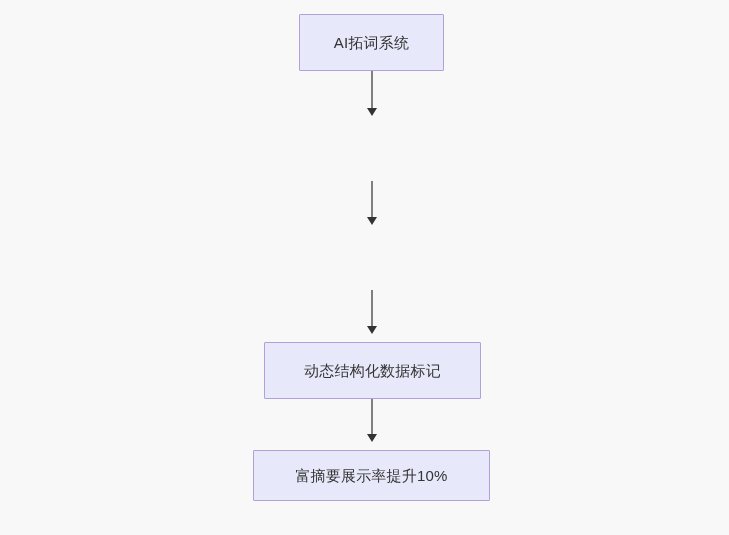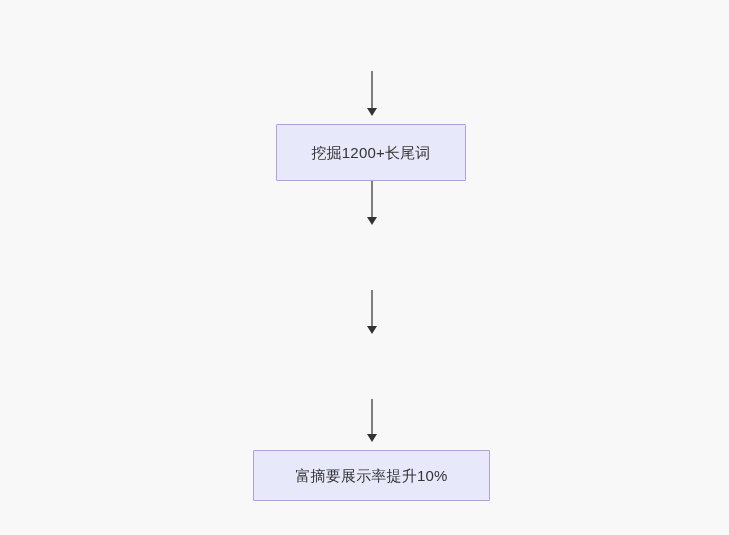--- a/index.html
+++ b/index.html
@@ -82,24 +82,27 @@
   <div class="edge" style="left:371px; top:290px; height:44px;">
     <div class="edge-line" style="height:36px;"></div>
     <div class="edge-arrowhead" style="top:36px;"></div>
   </div>
 
   <div class="edge" style="left:371px; top:399px; height:43px;">
     <div class="edge-line" style="height:35px;"></div>
     <div class="edge-arrowhead" style="top:35px;"></div>
   </div>
 
-
-  <div class="node" style="left:276px; top:124px; width:190px; height:57px;">
-    <span class="node-label">挖掘1200+长尾词</span>
+  <div class="node" style="left:299px; top:14px; width:145px; height:57px;">
+    <span class="node-label">AI拓词系统</span>
   </div>
 
 
+
+  <div class="node" style="left:264px; top:342px; width:217px; height:57px;">
+    <span class="node-label">动态结构化数据标记</span>
+  </div>
 
   <div class="node" style="left:253px; top:450px; width:237px; height:51px;">
     <span class="node-label">富摘要展示率提升10%</span>
   </div>
 
 </div>
 
 </body></html>

